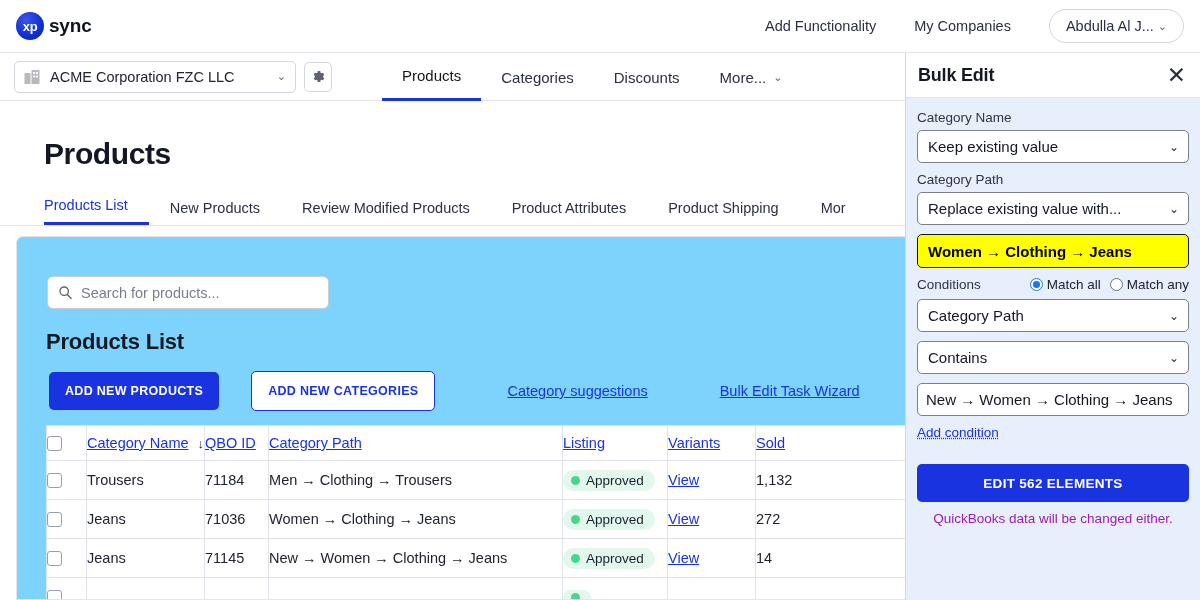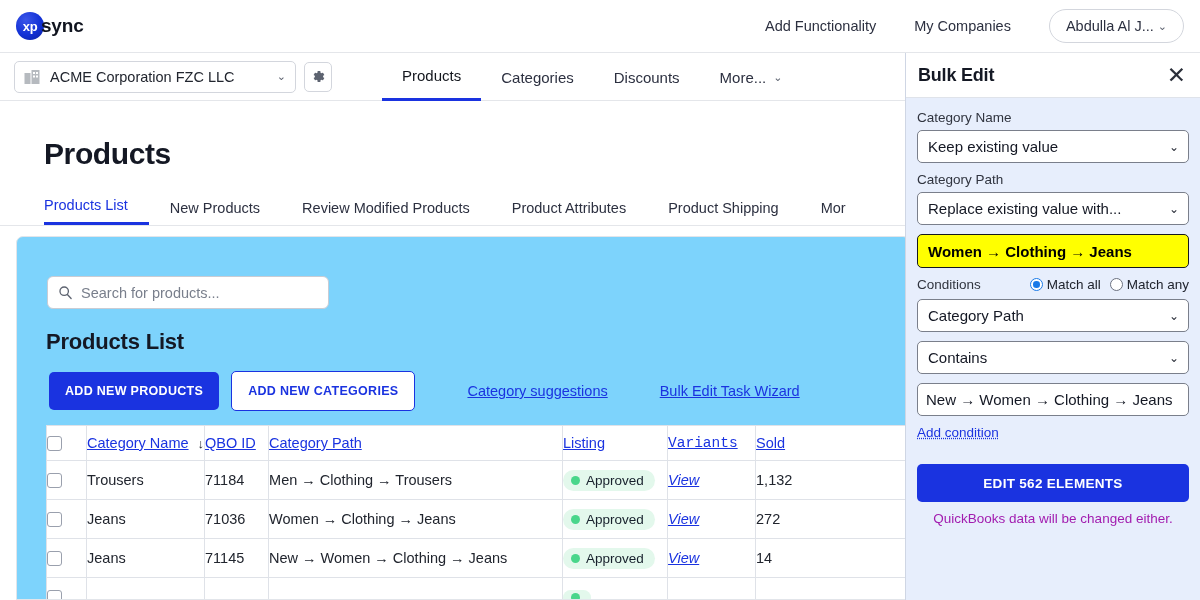--- a/index.html
+++ b/index.html
@@ -12,21 +12,21 @@
   }
   .app { position: relative; width: 1200px; height: 600px; }
 
   
   .topbar {
     position: absolute; top: 0; left: 0; width: 1200px; height: 53px;
     display: flex; align-items: center;
     border-bottom: 1px solid #e4e6ea;
     background: #fff;
   }
-  .logo-wrap { display: flex; align-items: center; margin-left: 16px; }
+  .logo-wrap { display: flex; align-items: center; margin-left: 16px; gap: 8px; }
   .logo-circle {
     width: 28px; height: 28px; border-radius: 50%;
     background: radial-gradient(circle at 35% 28%, #3b56e8 0%, #1231d6 55%, #0a1f9e 100%);
     color: #fff; font-size: 13px; font-weight: 700; letter-spacing: -0.3px;
     display: flex; align-items: center; justify-content: center;
   }
   .logo-word {
     font-size: 19px; font-weight: 700; color: #10141f;
     margin-left: -3px; letter-spacing: -0.2px;
   }
@@ -94,21 +94,21 @@
   .searchbox {
     position: absolute; top: 39px; left: 30px; width: 282px; height: 33px;
     border: 1px solid #c9ccd4; border-radius: 6px;
     display: flex; align-items: center; padding: 0 10px; background: #fff;
   }
   .search-ph { font-size: 14.5px; color: #797f8c; margin-left: 8px; }
   .list-title {
     position: absolute; top: 92px; left: 29px;
     font-size: 22px; font-weight: 700; color: #141824; letter-spacing: -0.2px;
   }
-  .btnrow { position: absolute; top: 134px; left: 32px; display: flex; align-items: center; }
+  .btnrow { position: absolute; top: 134px; left: 32px; display: flex; align-items: center; gap: 20px; }
   .btn-primary {
     background: #1a33e0; color: #fff; border: none; border-radius: 5px;
     font-size: 12.5px; font-weight: 700; letter-spacing: 0.3px;
     padding: 12px 16px; cursor: pointer; font-family: inherit;
   }
   .btn-outline {
     background: #fff; color: #1a33e0; border: 1px solid #1a33e0; border-radius: 5px;
     font-size: 12.5px; font-weight: 700; letter-spacing: 0.3px;
     padding: 12px 16px; margin-left: 12px; cursor: pointer; font-family: inherit;
   }
@@ -125,32 +125,32 @@
     white-space: nowrap; background: #fff;
   }
   .tbl th { font-weight: 400; height: 35px; }
   .th-link { color: #1a33e0; text-decoration: underline; cursor: pointer; }
   .sort-arrow { color: #21252e; margin-left: 9px; font-size: 13px; }
   .col-chk { width: 40px; }
   .col-name { width: 105px; }
   .col-qbo { width: 64px; }
   .col-path { width: 294px; }
   .col-listing { width: 105px; }
-  .col-variants { width: 88px; font-family: Liberation Mono, monospace; }
+  .col-variants { width: 88px; }
   .chk {
     width: 15px; height: 15px; border: 1.4px solid #9aa0ad;
     border-radius: 3px; display: block; background: #fff; cursor: pointer;
   }
   .badge {
     display: inline-flex; align-items: center; gap: 6px;
     background: #e3f8ec; border-radius: 11px;
     padding: 3px 11px 3px 8px; font-size: 13.5px; color: #17202c;
   }
   .dot { width: 9px; height: 9px; border-radius: 50%; background: #49d68b; display: inline-block; }
-  .view-link { color: #1a33e0; text-decoration: underline; cursor: pointer; font-style: italic; }
+  .view-link { color: #1a33e0; text-decoration: underline; cursor: pointer; }
 
   
   .panel {
     position: absolute; top: 53px; right: 0; width: 295px; height: 547px;
     background: #e7eefc; border-left: 1px solid #cfd6e4; z-index: 5;
   }
   .panel-head {
     height: 45px; background: #fff; border-bottom: 1px solid #dfe3ea;
     display: flex; align-items: center; justify-content: space-between;
     padding: 0 14px 0 12px;

